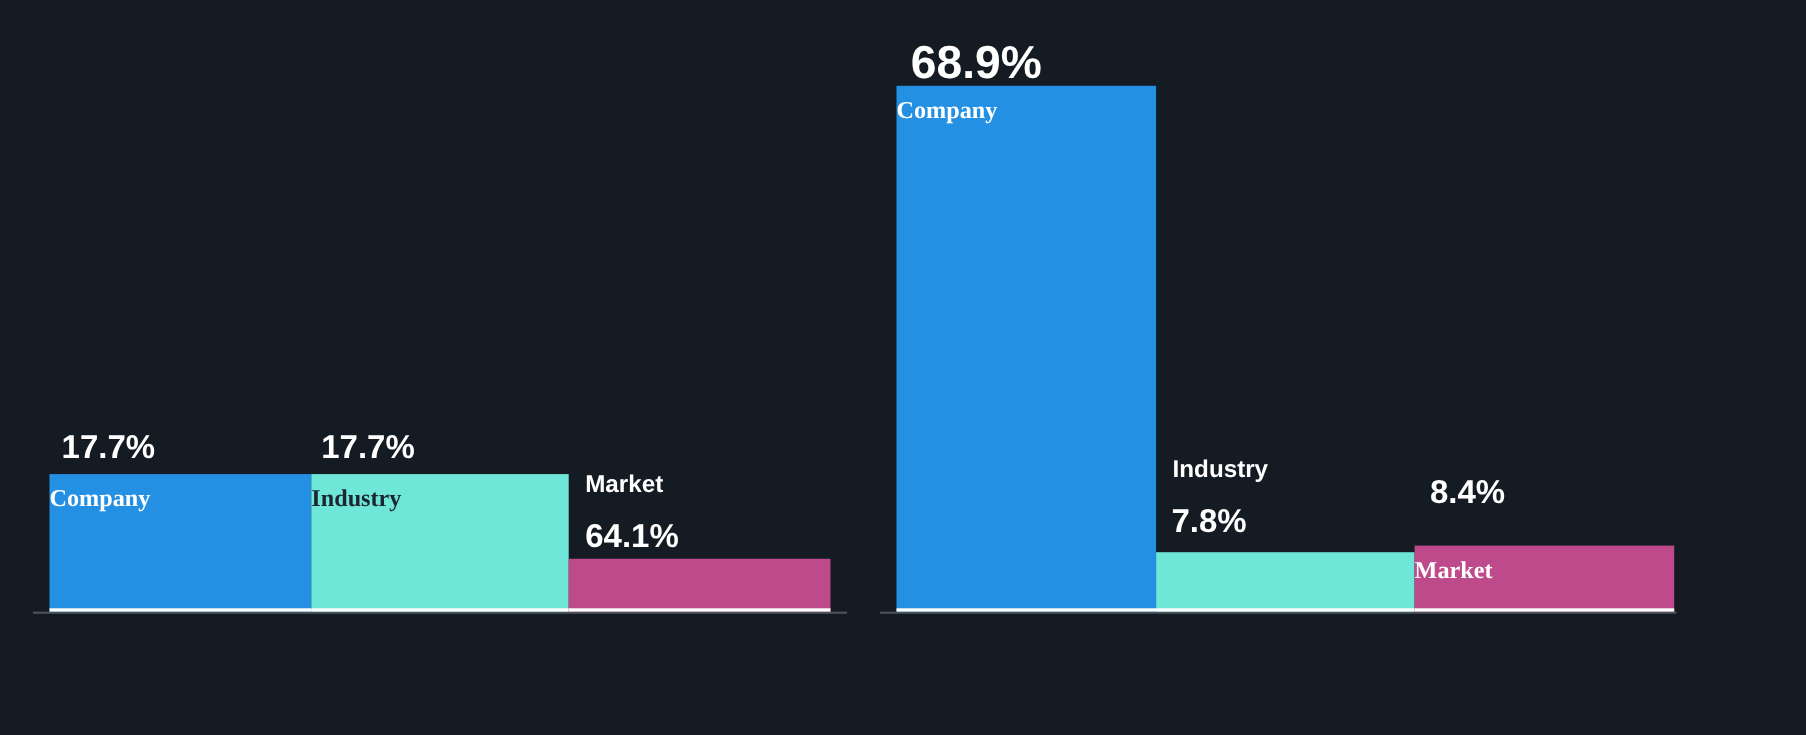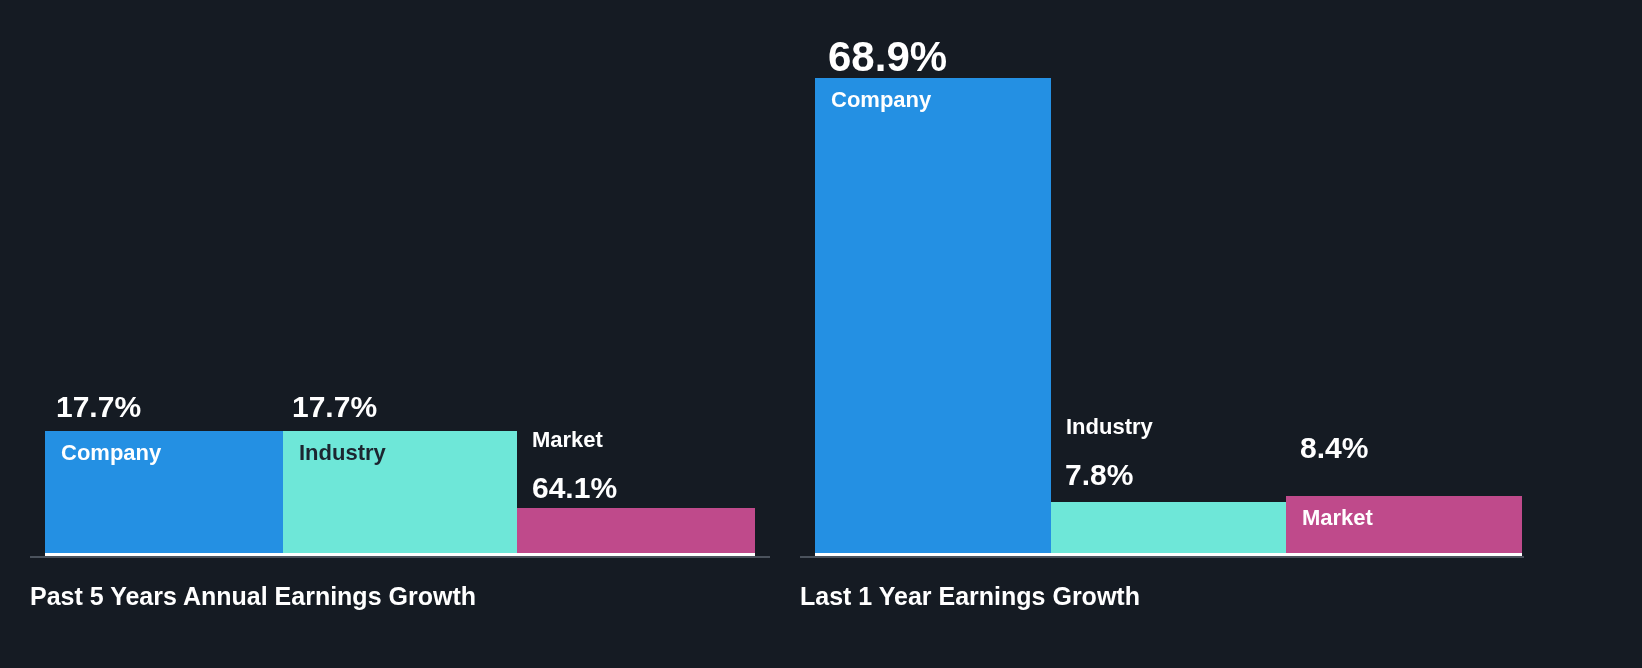--- a/index.html
+++ b/index.html
@@ -32,25 +32,26 @@
     bottom:2px;
     border-bottom:3px solid #ffffff;
   }
   .bar-company  { background:#2490e3; }
   .bar-industry { background:#6ee7d8; }
   .bar-market   { background:#bf4a8b; }
 
   .bar-label {
     position:absolute;
     top:10px;
-    left:16px;
+    left:0;
     font-size:22px;
     font-weight:bold;
     line-height:1.1;
     white-space:nowrap;
+    font-family:Liberation Serif, serif;
   }
   .bar-label.light { color:#ffffff; }
   .bar-label.dark  { color:#1c2630; }
 
   .outside-label {
     position:absolute;
     font-size:22px;
     font-weight:bold;
     color:#ffffff;
     white-space:nowrap;
@@ -92,21 +93,20 @@
         <span class="bar-label dark">Industry</span>
       </div>
       <div class="value-label" style="left:292px; top:390px;">17.7%</div>
 
       <div class="bar bar-market" style="left:517px; width:238px; height:48px;"></div>
       <div class="outside-label" style="left:532px; top:428px;">Market</div>
       <div class="value-label" style="left:532px; top:471px;">64.1%</div>
 
     </div>
 
-    <div class="chart-title" style="left:30px; top:583px;">Past 5 Years Annual Earnings Growth</div>
   </div>
 
   <div class="panel panel-right">
     <div class="plot">
 
       <div class="axis-line" style="left:0px; width:724px;"></div>
 
       <div class="bar bar-company" style="left:15px; width:236px; height:478px;">
         <span class="bar-label light">Company</span>
       </div>
@@ -116,16 +116,15 @@
       <div class="outside-label" style="left:266px; top:415px;">Industry</div>
       <div class="value-label" style="left:265px; top:458px;text-align:center;">7.8%</div>
 
       <div class="bar bar-market" style="left:486px; width:236px; height:60px;">
         <span class="bar-label light">Market</span>
       </div>
       <div class="value-label" style="left:500px; top:431px;">8.4%</div>
 
     </div>
 
-    <div class="chart-title" style="left:0px; top:583px;">Last 1 Year Earnings Growth</div>
   </div>
 
 </div>
 
 </body></html>

